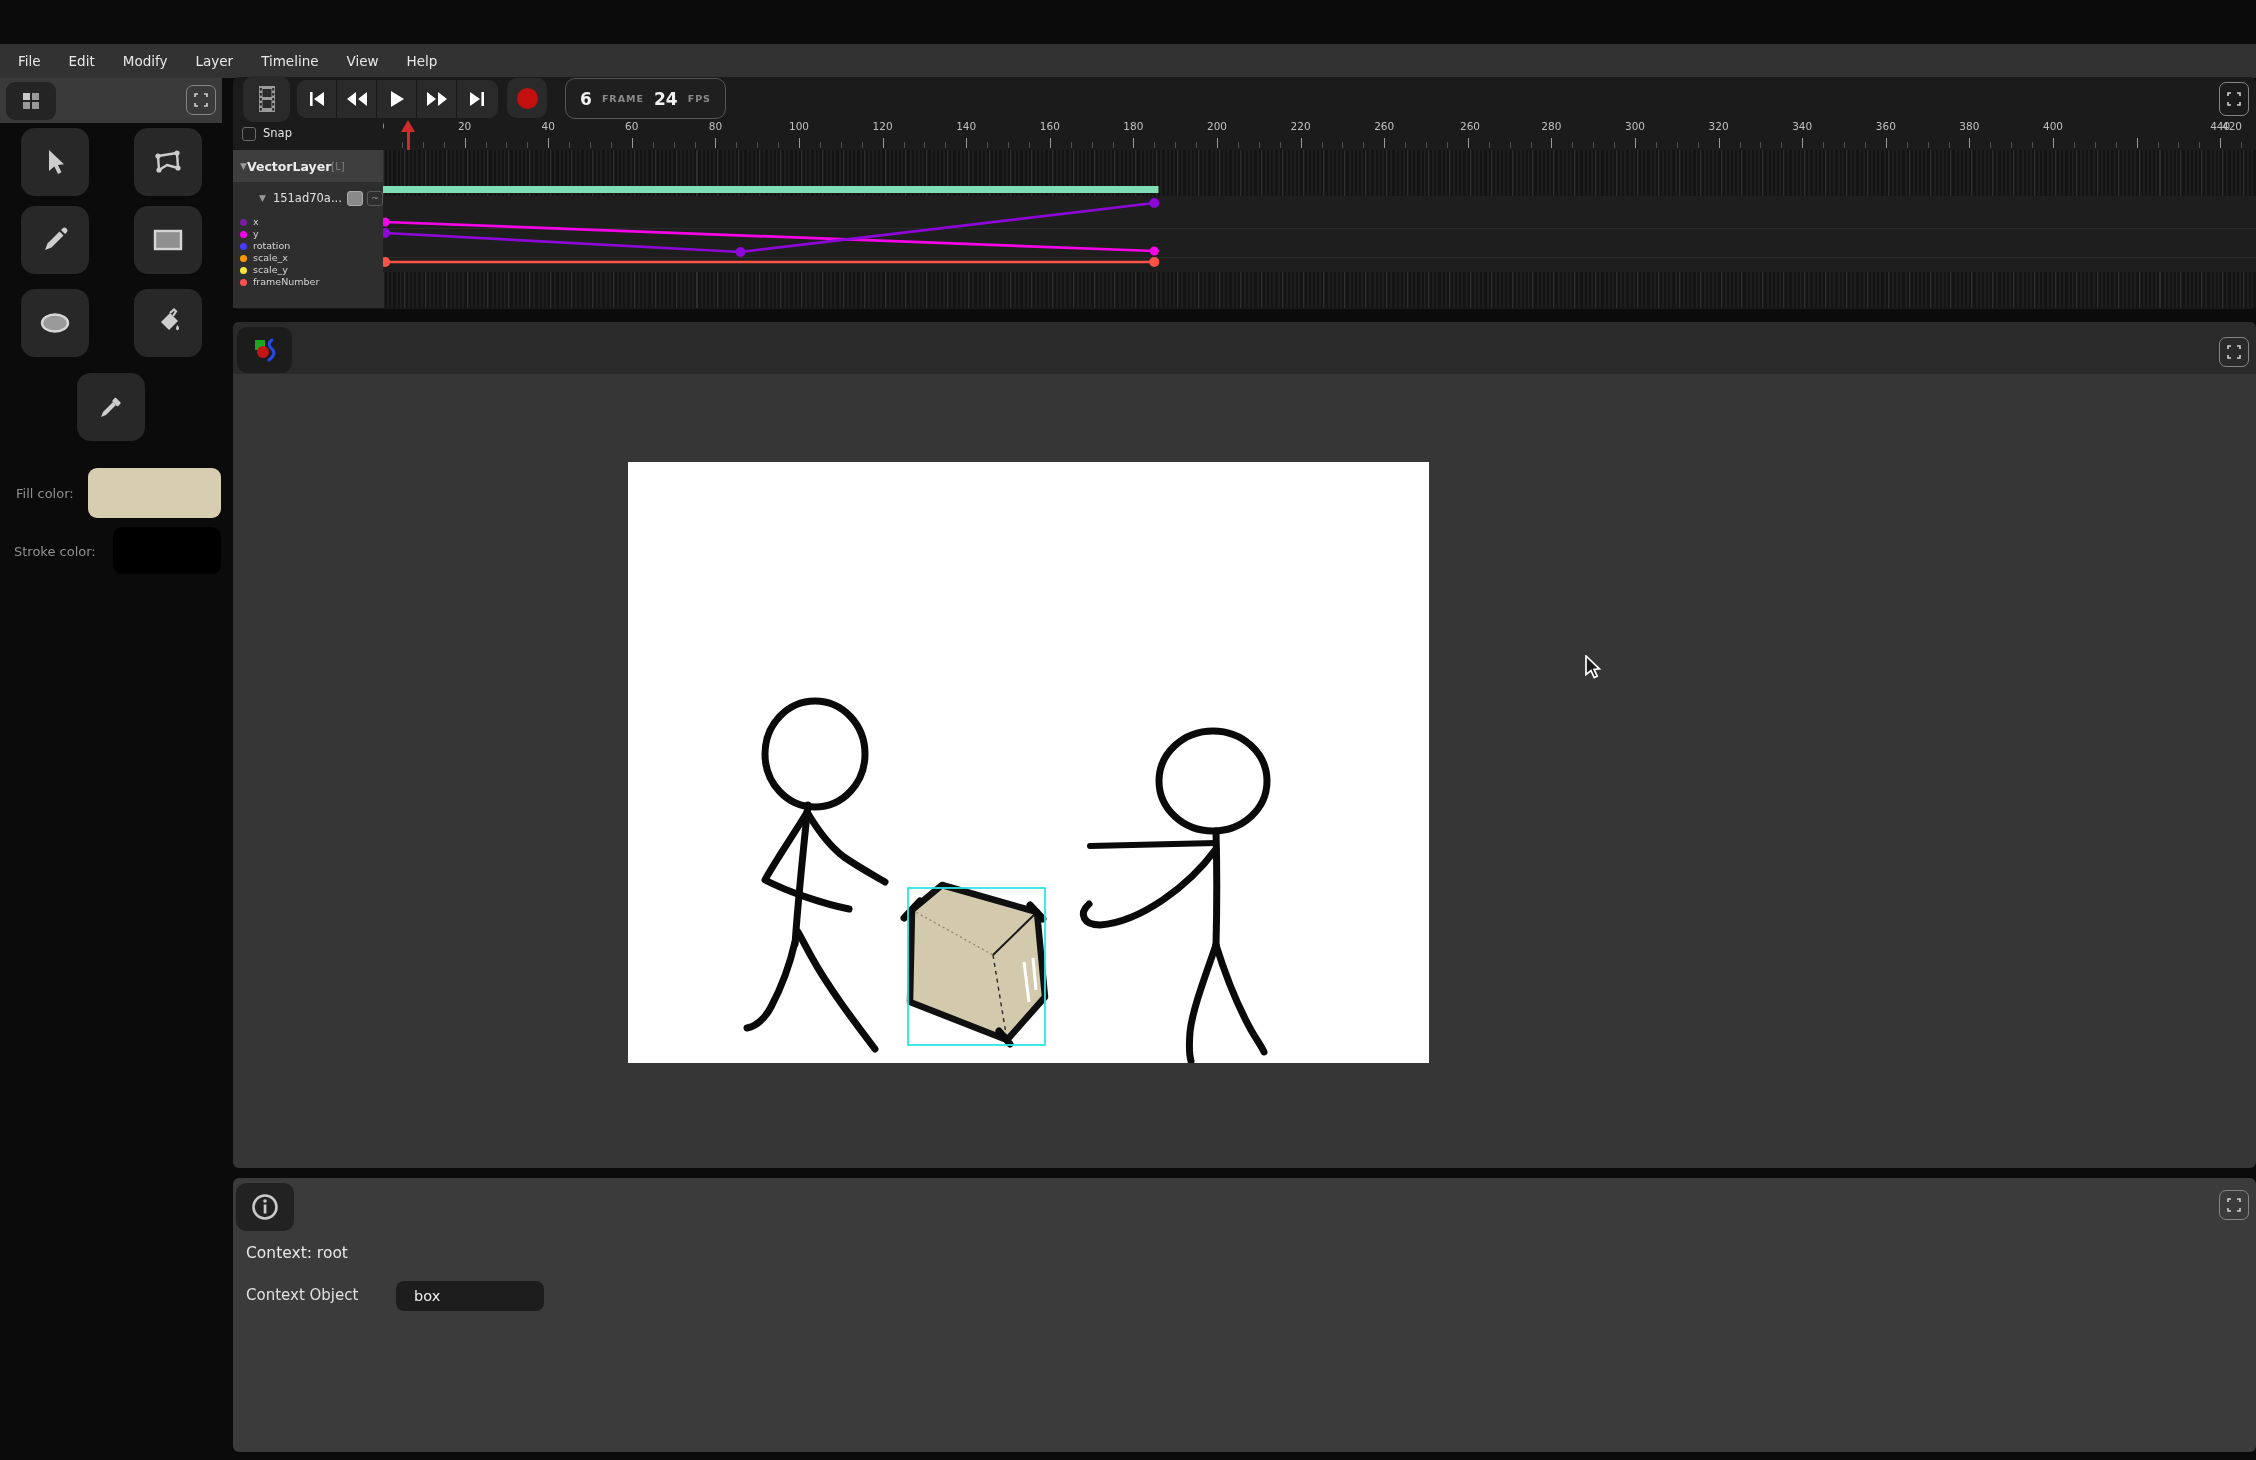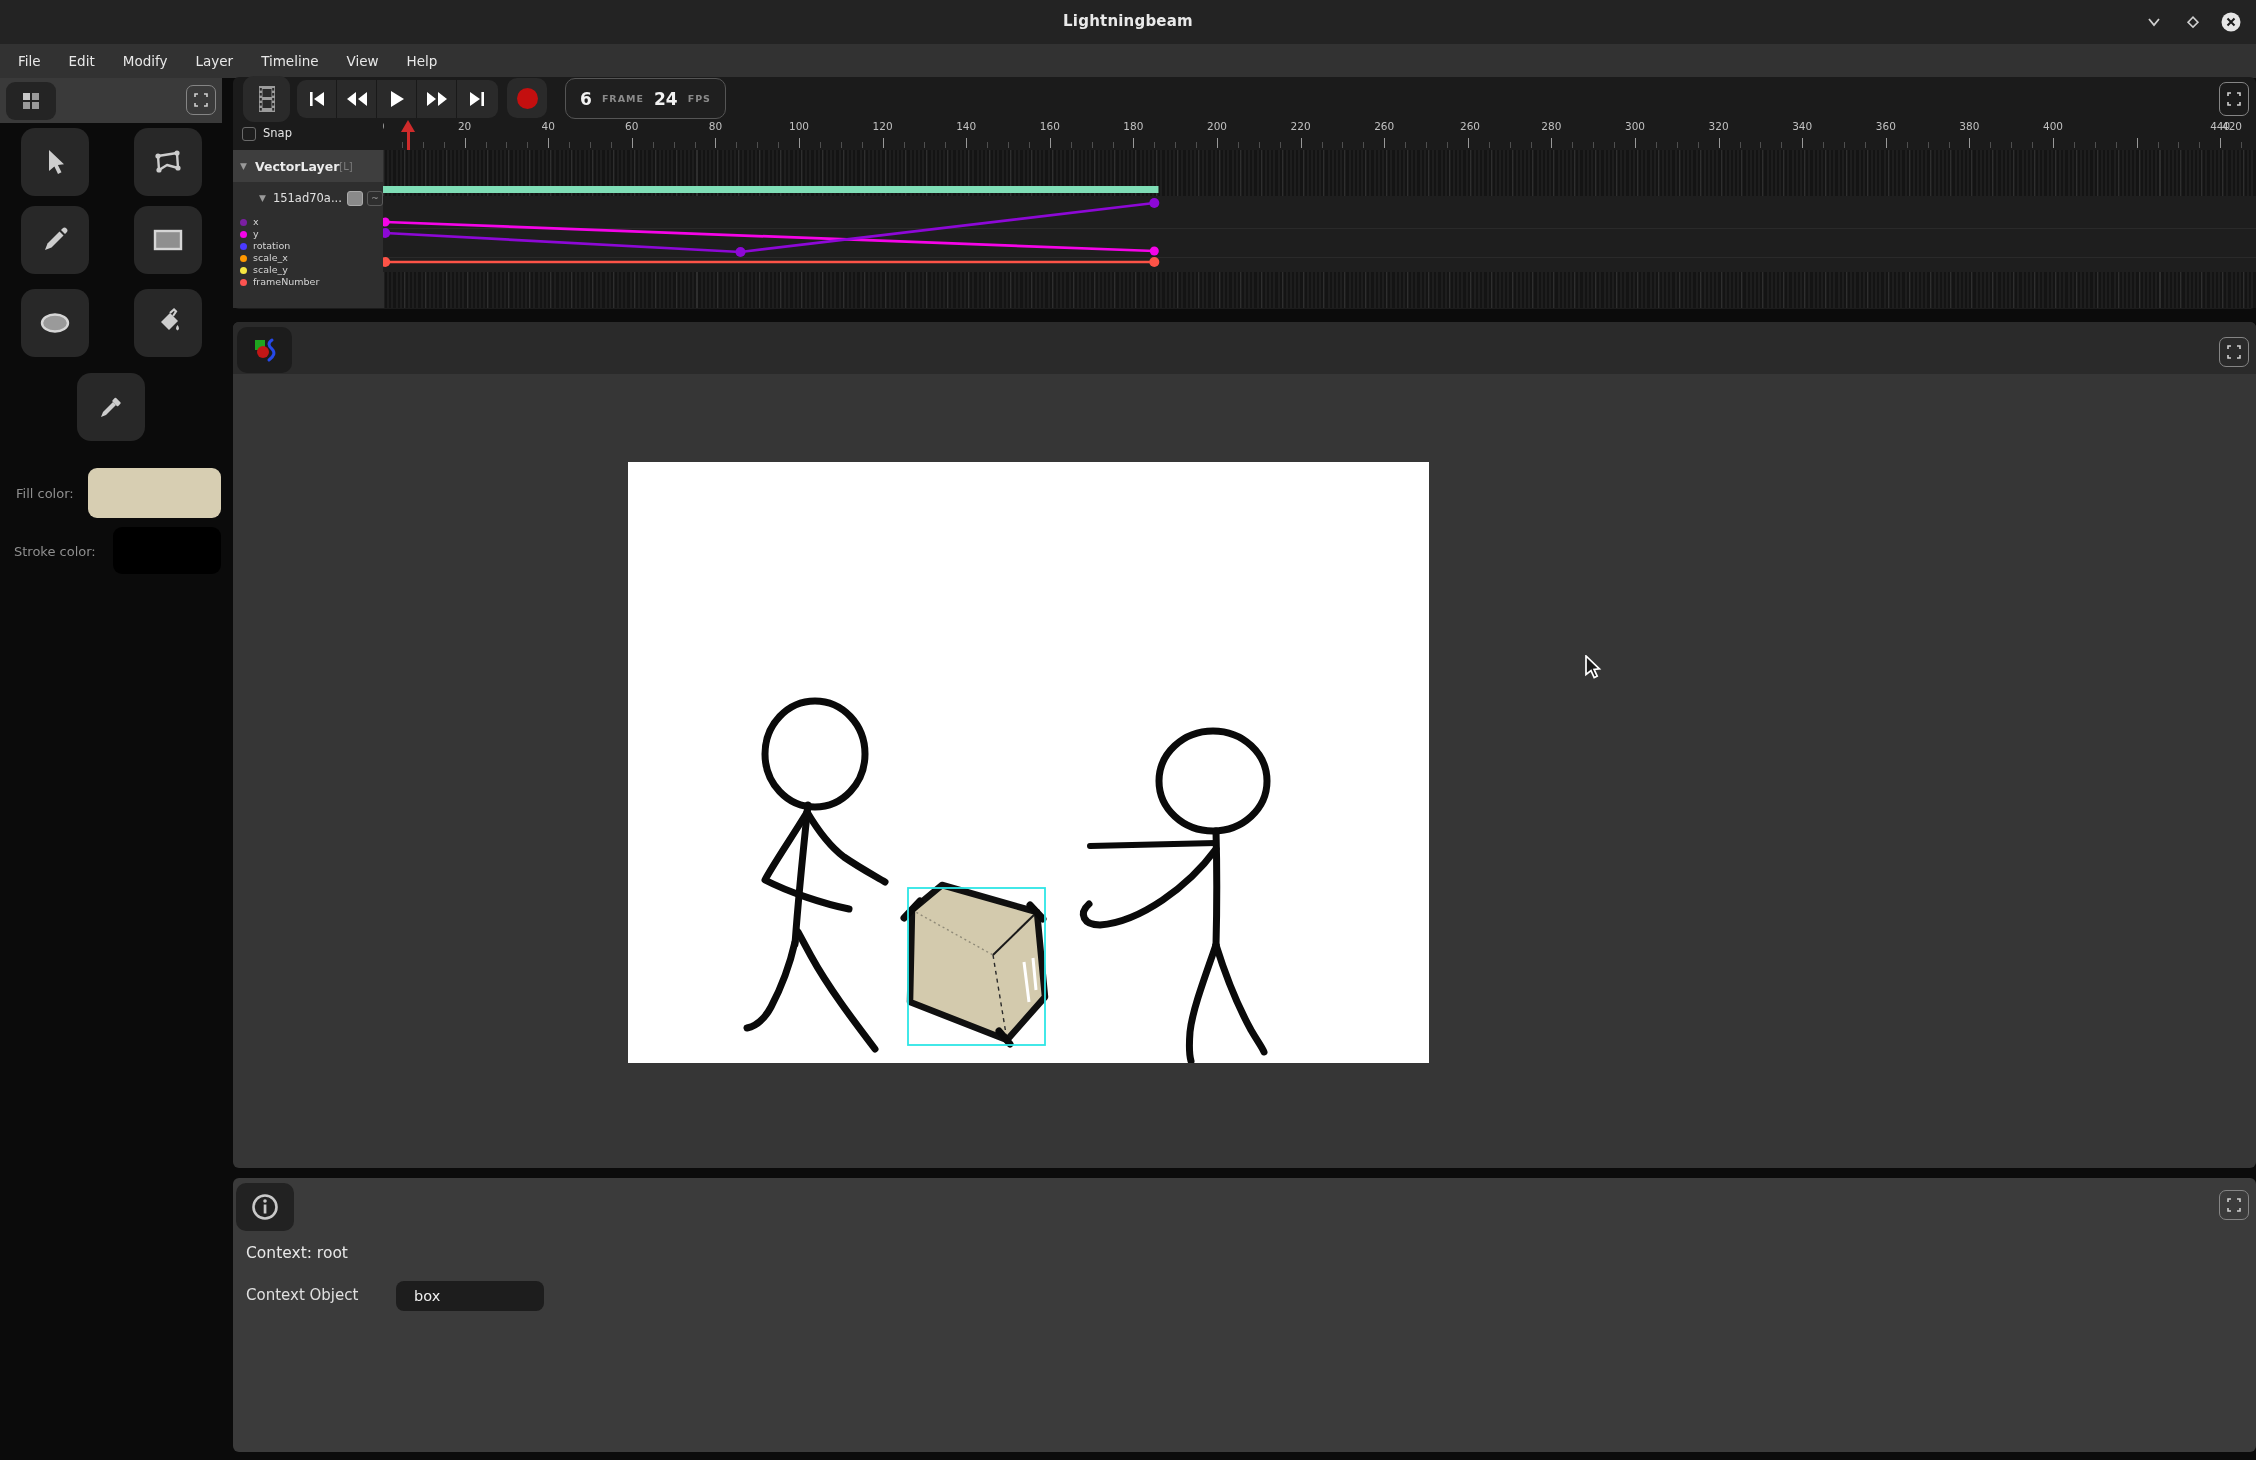--- a/index.html
+++ b/index.html
@@ -71,39 +71,20 @@
   #context-text { left:246px; top:1244px; color:#e8e8e8; font-size:15.5px; }
   #selected-label { left:246px; top:1286px; color:#e0e0e0; font-size:15px; }
   #object-dropdown { left:396px; top:1281px; width:148px; height:30px; background:#1d1d1d; border-radius:8px; display:flex; align-items:center; padding-left:18px; }
   #object-dropdown span { color:#efefef; font-size:14.5px; }
 </style>
 </head>
 <body>
 
 <div id="app">
 
-  <div id="title-bar" class="abs">
-    <div id="window-title" class="abs">Lightningbeam</div>
-    <div class="win-btn abs" style="left:2142px">
-      <svg width="16" height="16" viewBox="0 0 16 16">
-          <path d="M3 5 L8 11 L13 5" fill="none" stroke="#cfcfcf" stroke-width="1.8"></path>
-        </svg>
-    </div>
-    <div class="win-btn abs" style="left:2181px">
-      <svg width="16" height="16" viewBox="0 0 16 16">
-          <rect x="4.6" y="4.6" width="7" height="7" fill="none" stroke="#cfcfcf" stroke-width="1.6" transform="rotate(45 8 8)"></rect>
-        </svg>
-    </div>
-    <div class="win-btn abs" style="left:2219px">
-      <svg width="22" height="22" viewBox="0 0 22 22">
-          <circle cx="11" cy="11" r="9.5" fill="#e6e6e6"></circle>
-          <path d="M7.5 7.5 L14.5 14.5 M14.5 7.5 L7.5 14.5" stroke="#1b1b1b" stroke-width="2"></path>
-        </svg>
-    </div>
-  </div>
 
   <div id="menu-bar" class="abs">
       <span class="menu-item">File</span>
       <span class="menu-item">Edit</span>
       <span class="menu-item">Modify</span>
       <span class="menu-item">Layer</span>
       <span class="menu-item">Timeline</span>
       <span class="menu-item">View</span>
       <span class="menu-item">Help</span>
     </div>
@@ -373,21 +354,21 @@
       <circle cx="2.180000000000007" cy="83" r="5" fill="#8d08d6"></circle>
       <circle cx="357.48" cy="102" r="5" fill="#8d08d6"></circle>
       <circle cx="771.3" cy="53" r="5" fill="#8d08d6"></circle>
       <polyline points="2.180000000000007,112 771.3,112" fill="none" stroke="#fd5347" stroke-width="2.7"></polyline>
       <circle cx="2.180000000000007" cy="112" r="5" fill="#fd5347"></circle>
       <circle cx="771.3" cy="112" r="5" fill="#fd5347"></circle>
     </svg>
 
   <div id="layer-row" class="abs">
     <span class="caret" style="margin-left:7px">▼</span>
-    <span id="layer-name" style="margin-left:8px">VectorLayer</span>
+    <span id="layer-name" style="">VectorLayer</span>
     <span id="layer-badge">[L]</span>
   </div>
   <div id="sublayer-block" class="abs"></div>
   <div class="abs" style="left:233px; top:185px; width:150px; height:26px; display:flex; align-items:center;">
     <span class="caret" style="margin-left:26px">▼</span>
     <span id="sublayer-name" style="margin-left:7px">151ad70a...</span>
     <span class="mini-btn" style="margin-left:5px; background:#8a8a8a; border:1px solid #aaa;"></span>
     <span class="mini-btn" style="margin-left:4px; border:1px solid #5a5a5a; color:#9a9a9a; font-size:9px; text-align:center; line-height:13px;">~</span>
   </div>
   <div id="prop-list" class="abs">

